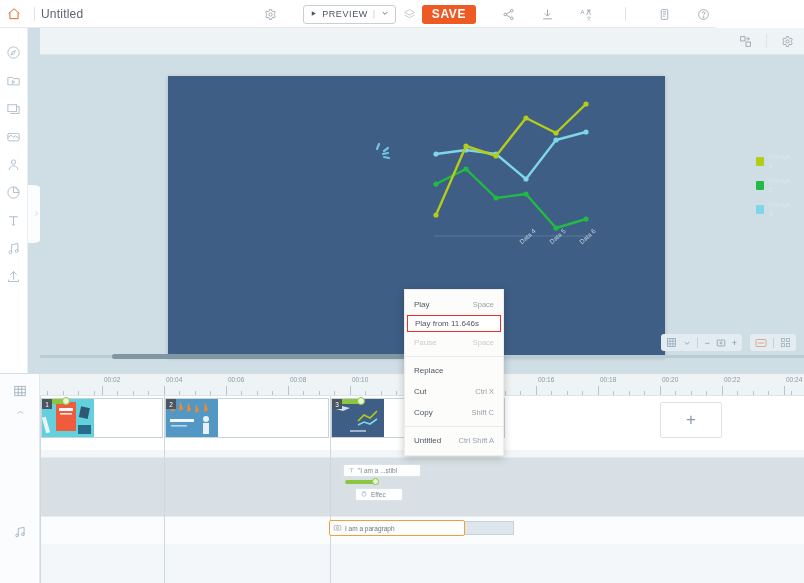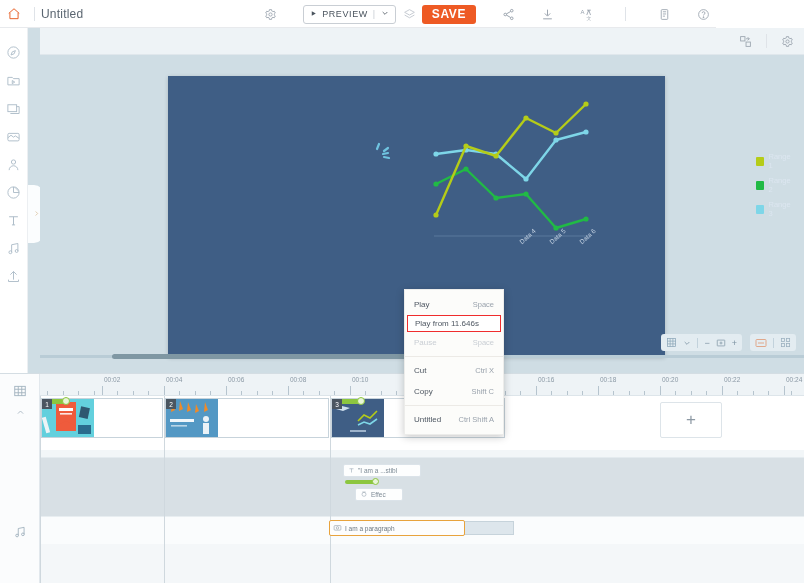--- a/index.html
+++ b/index.html
@@ -690,20 +690,24 @@
     <div class="mi hl">
       <span>Play from 11.646s</span>
       <span class="sc"></span>
     </div>
     <div class="mi disabled">
       <span>Pause</span>
       <span class="sc">Space</span>
     </div>
     <div class="mi-sep"></div>
     <div class="mi">
+      <span>Replace</span>
+      <span class="sc"></span>
+    </div>
+    <div class="mi">
       <span>Cut</span>
       <span class="sc">Ctrl X</span>
     </div>
     <div class="mi">
       <span>Copy</span>
       <span class="sc">Shift C</span>
     </div>
     <div class="mi-sep"></div>
     <div class="mi">
       <span>Untitled</span>

